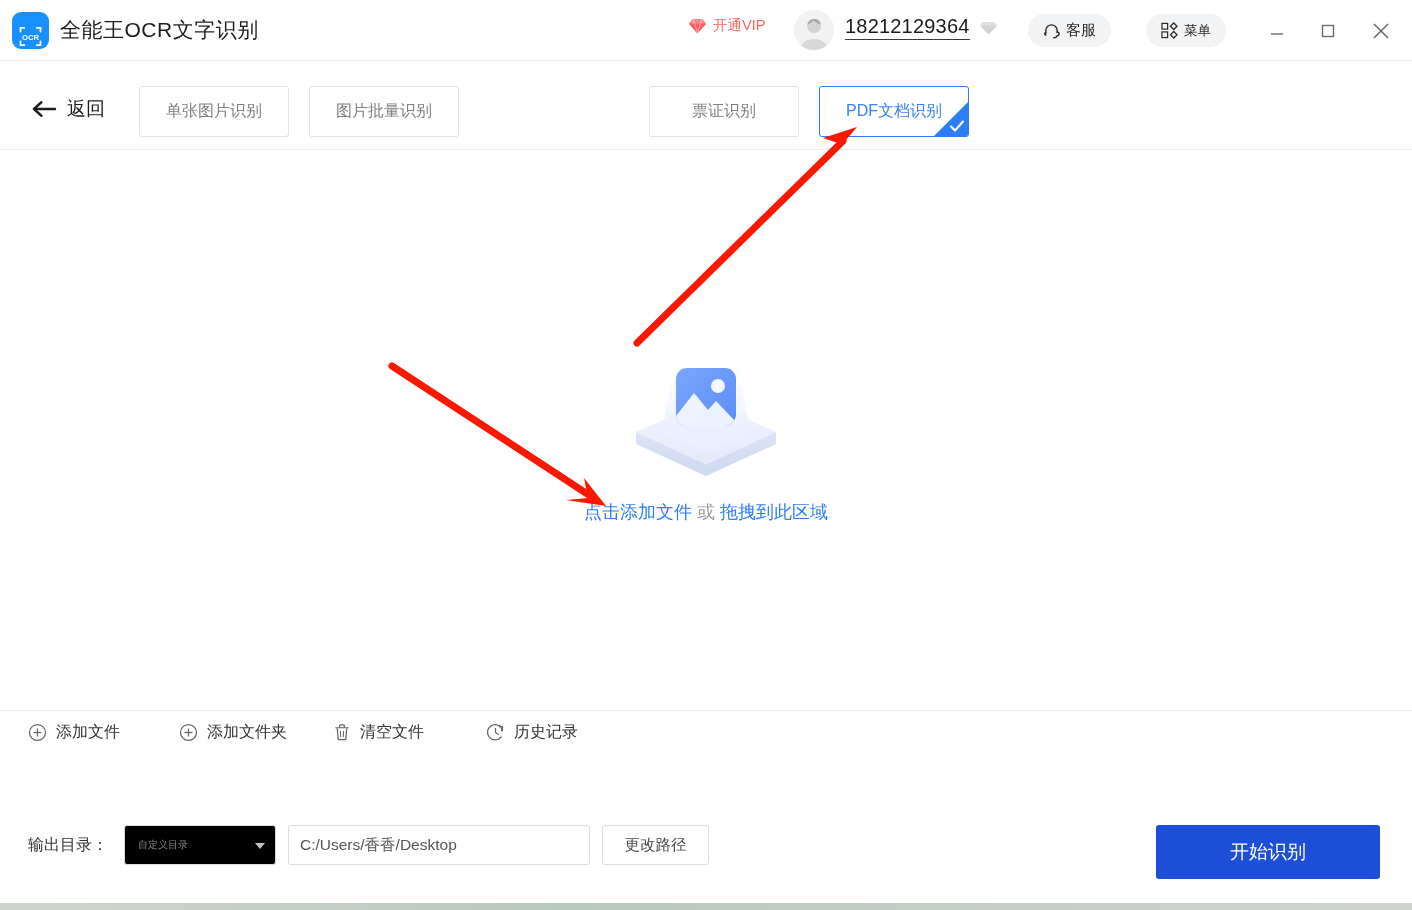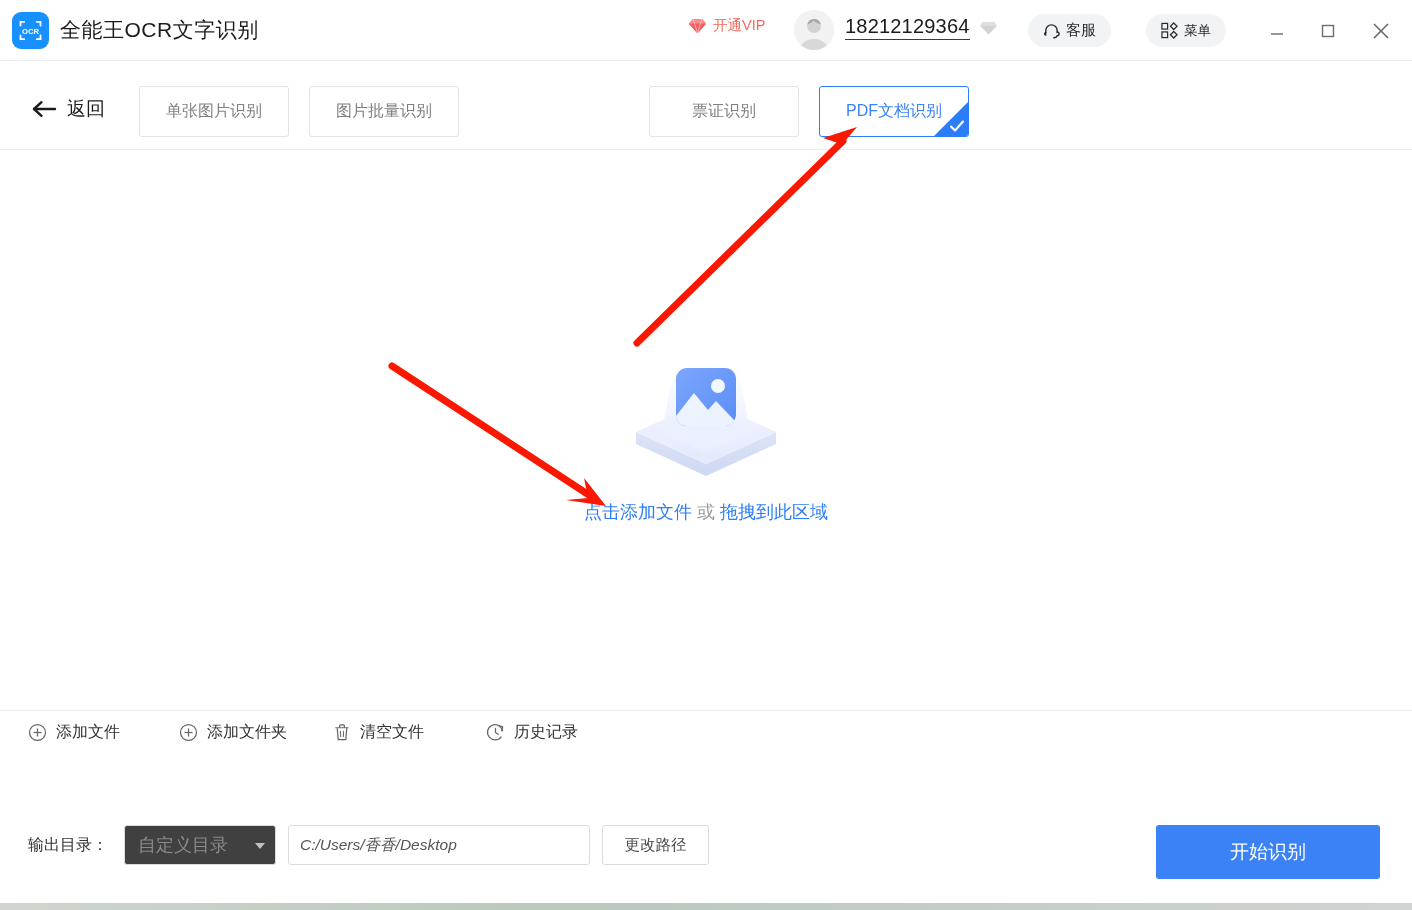--- a/index.html
+++ b/index.html
@@ -22,21 +22,21 @@
     width: 1412px; height: 61px;
     background: #ffffff;
     border-bottom: 1px solid #e9ecef;
     display: flex; align-items: center;
   }
   .logo-box {
     position: absolute; left: 12px; top: 12px;
     width: 37px; height: 37px;
     border-radius: 9px;
     background: #1890ff;
-    display: flex; align-items: center; justify-content: center;
+    display: flex; align-items: flex-end; justify-content: center;
   }
   .logo-box svg { display: block; }
   .app-title {
     position: absolute; left: 60px; top: 16px;
     font-size: 21px; color: #1b1b1b; letter-spacing: 0.5px;
     white-space: nowrap;
   }
 
   .vip-wrap {
     position: absolute; left: 688px; top: 16px;
@@ -192,58 +192,57 @@
 
   .dir-row {
     position: absolute; left: 28px; top: 825px;
     display: flex; align-items: center;
   }
   .dir-label { font-size: 16px; color: #333333; margin-right: 16px; white-space: nowrap; }
   .select-box {
     position: relative;
     width: 152px; height: 40px;
     border: 1px solid #dcdcdc; border-radius: 3px;
-    background: #404040;
+    background: #000000;
     display: flex; align-items: center;
     padding-left: 13px;
-    font-size: 18px; color: #8a8a8a;
+    font-size: 10px; color: #8a8a8a;
     cursor: pointer;
   }
   .select-caret {
     position: absolute; right: 10px; top: 17px;
     width: 0; height: 0;
     border-left: 5px solid transparent;
     border-right: 5px solid transparent;
     border-top: 6px solid #c2c2c2;
   }
   .path-input {
     width: 302px; height: 40px;
     margin-left: 12px;
     border: 1px solid #dcdcdc; border-radius: 3px;
     background: #ffffff;
     font-size: 15.5px; color: #555555;
     padding-left: 11px;
     font-family: "Liberation Sans", "DejaVu Sans", sans-serif;
     outline: none;
-    font-style: italic;
   }
   .path-btn {
     width: 107px; height: 40px;
     margin-left: 12px;
     border: 1px solid #dcdcdc; border-radius: 3px;
     background: #ffffff;
     font-size: 15.5px; color: #4a4a4a;
     display: flex; align-items: center; justify-content: center;
     cursor: pointer;
   }
 
   .start-btn {
     position: absolute; left: 1156px; top: 825px;
     width: 224px; height: 54px;
-    background: #3b82f6;
+    background: #1d4ed8;
     border-radius: 3px;
     display: flex; align-items: center; justify-content: center;
     font-size: 19px; color: #ffffff;
     cursor: pointer;
   }
 
   
   .anno-svg {
     position: absolute; left: 0; top: 0;
     width: 1412px; height: 910px;

